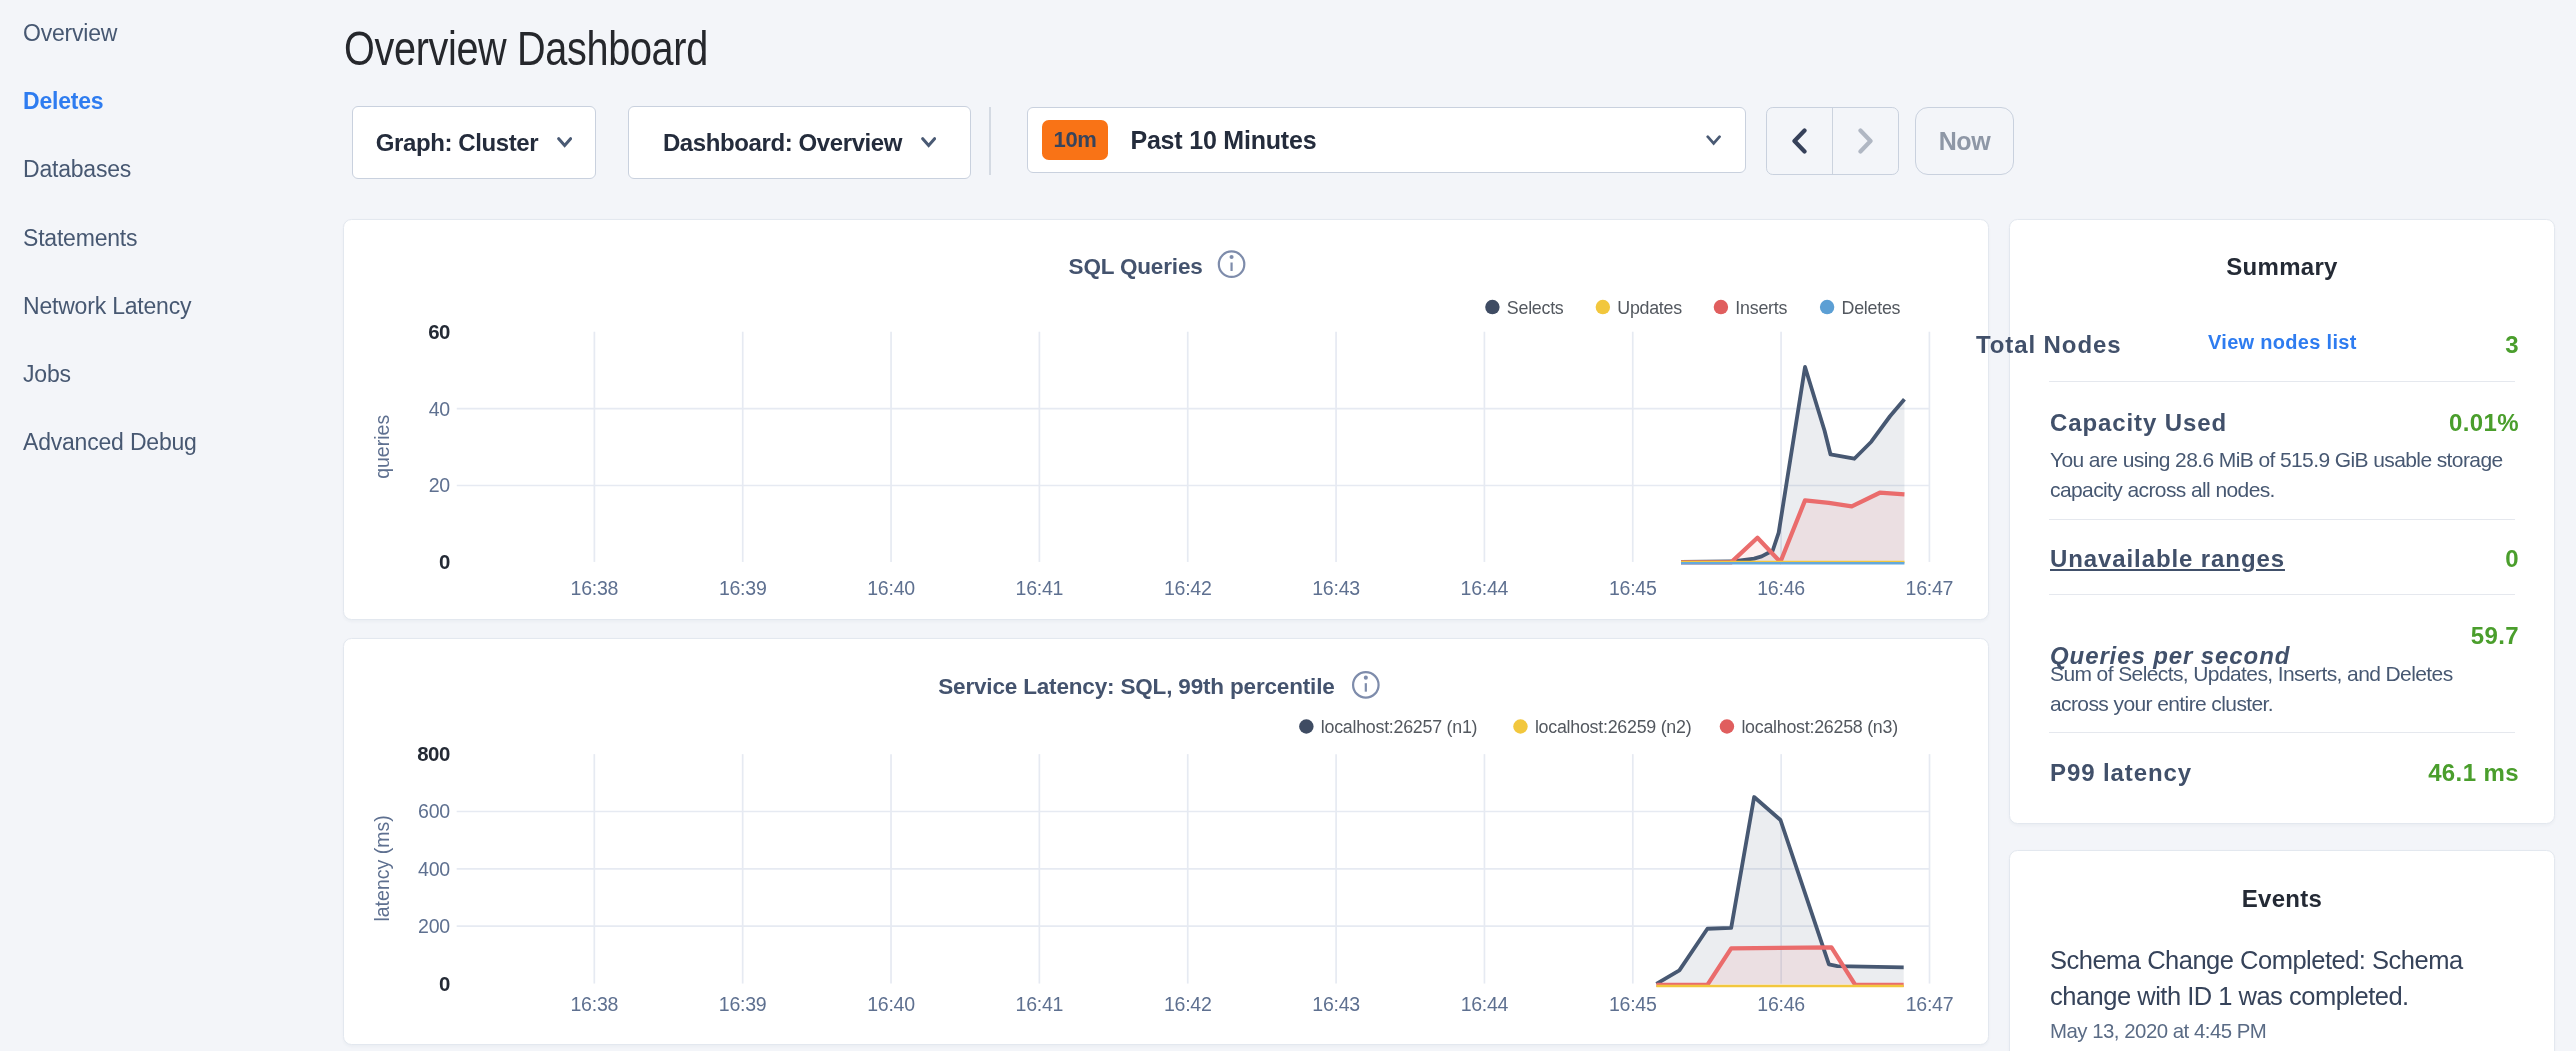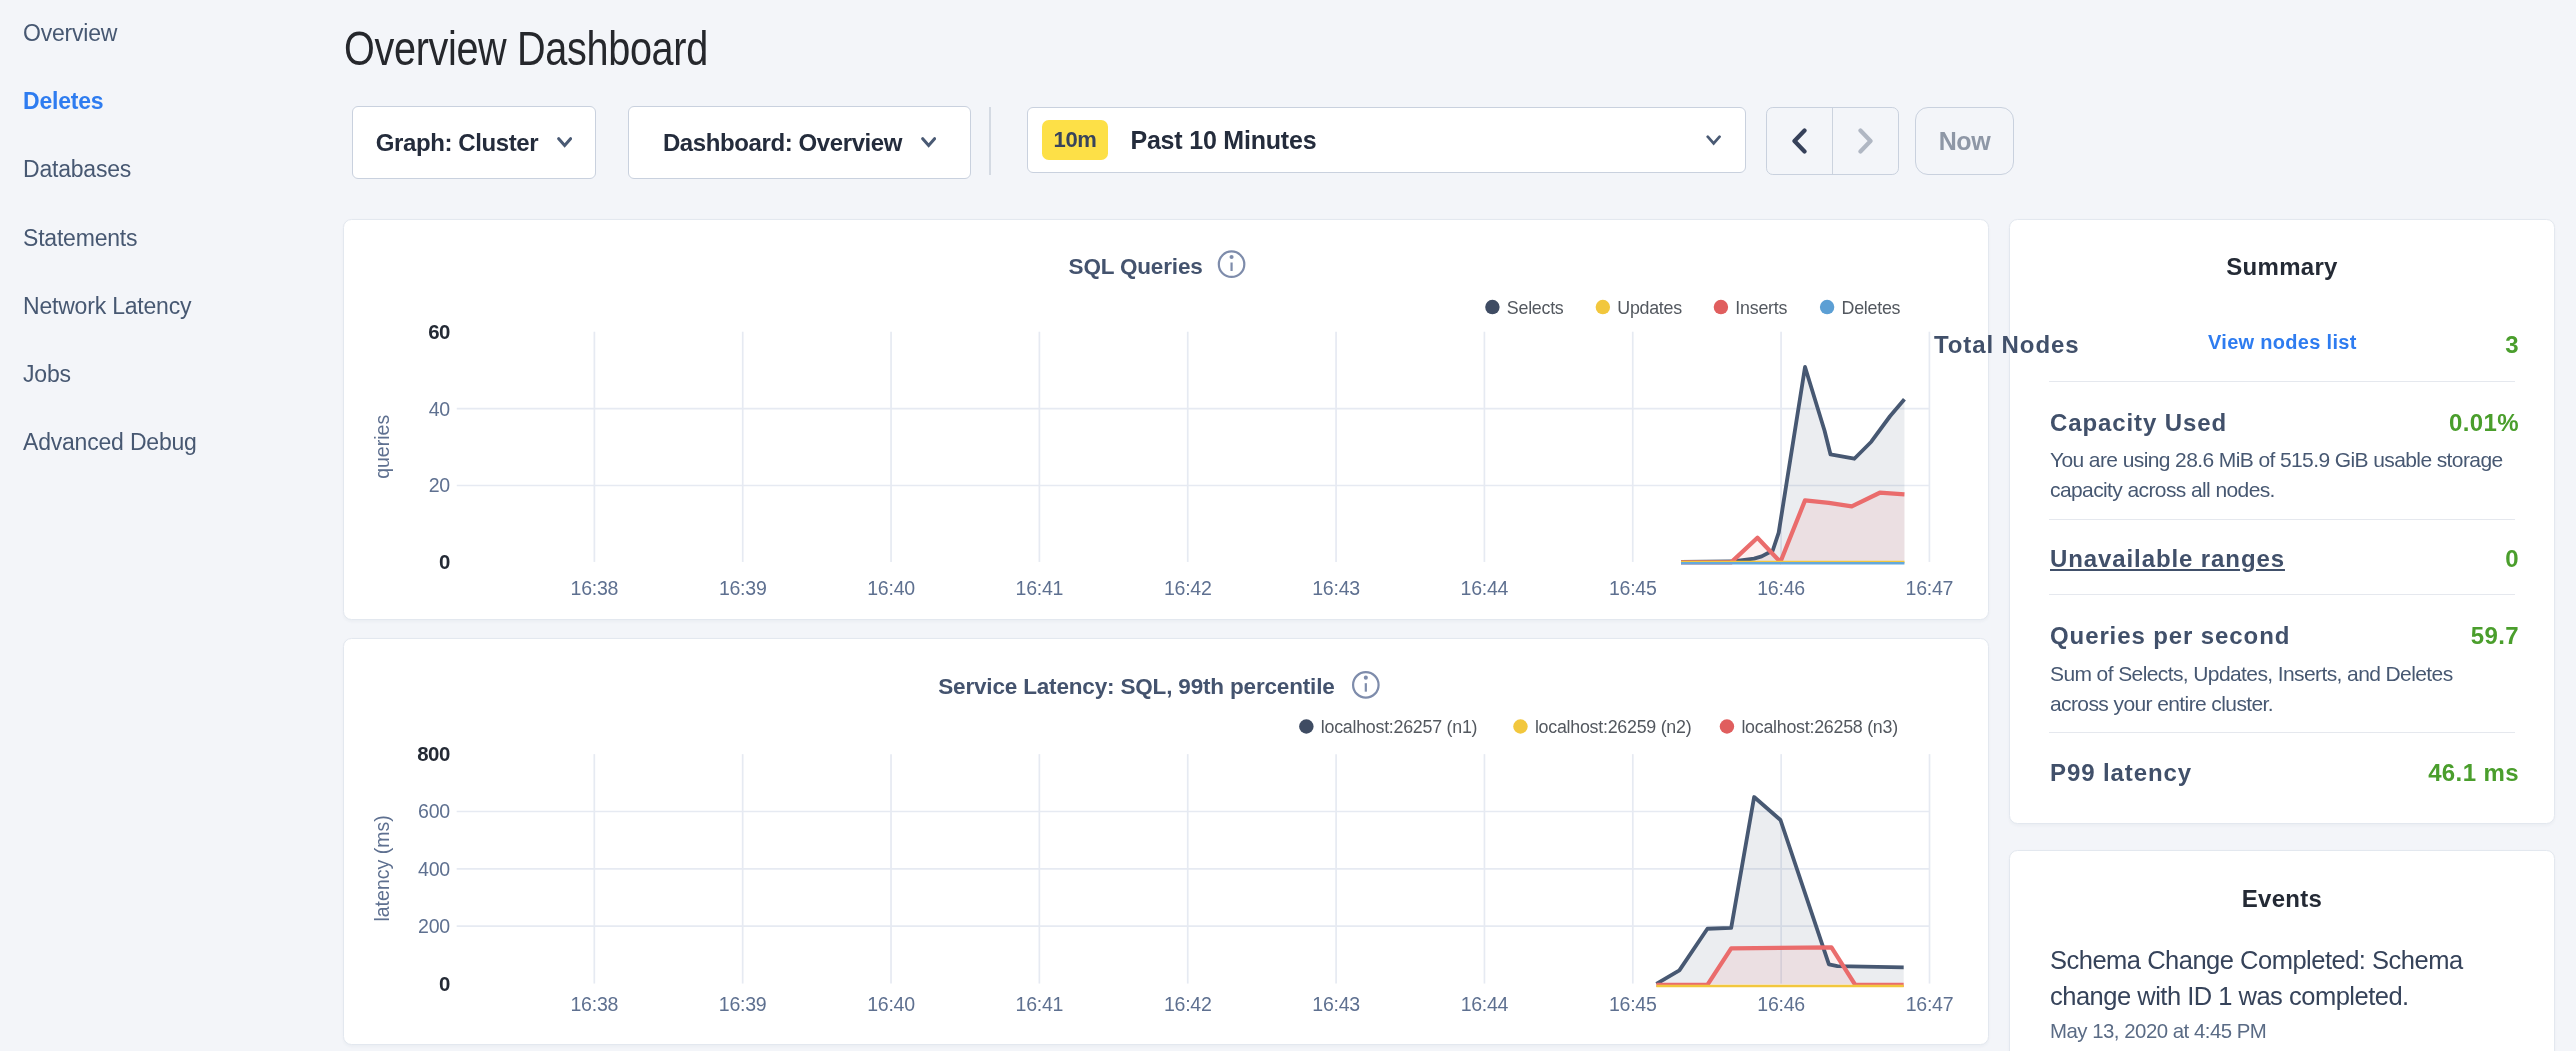--- a/index.html
+++ b/index.html
@@ -22,21 +22,21 @@
 }
 
 .ctl {
   position:absolute; background:#fff; border:1.7px solid #c9d1de; border-radius:6px;
   display:flex; align-items:center; justify-content:center;
   color:#242c3c; font-weight:bold; font-size:24px; letter-spacing:-0.4px;
 }
 .chev { margin-left:18.7px; }
 .vdiv { position:absolute; left:989px; top:107px; width:1.7px; height:68px; background:#d4dae3; }
 .badge10m {
-  background:#fde047; border-radius:6.8px; font-size:22px; font-weight:bold; color:#37445c;
+  background:#f97316; border-radius:6.8px; font-size:22px; font-weight:bold; color:#37445c;
   padding:6.8px 12px; margin-right:22px;
 }
 
 .card {
   position:absolute; background:#fff; border:0.9px solid #e3e8ef; border-radius:8.5px;
   box-shadow:0 1.7px 2.6px rgba(56,76,105,0.04);
 }
 
 .srow-label { font-size:24px; font-weight:bold; color:#41506a; letter-spacing:0.9px; }
 .green { color:#4a9e2c; font-weight:bold; font-size:24px; letter-spacing:0.4px; }
@@ -187,35 +187,35 @@
 <circle cx="1384" cy="103" r="8.5" fill="#f2c73d"></circle>
 <text x="1401" y="104" dominant-baseline="central" font-size="21" fill="#53585f" letter-spacing="-0.3">localhost:26259 (n2)</text>
 <circle cx="1627" cy="103" r="8.5" fill="#e05e5e"></circle>
 <text x="1644" y="104" dominant-baseline="central" font-size="21" fill="#53585f" letter-spacing="-0.3">localhost:26258 (n3)</text>
 </svg>
 </div>
 
 <div class="card" style="left:2009px; top:219px; width:546px; height:605px;"></div>
 <div class="abs" style="left:2009px; top:253px; width:546px; text-align:center; font-size:24px; font-weight:bold; color:#242a35; letter-spacing:0.3px;">Summary</div>
 
-<div class="abs srow-label" style="left:1934px; top:331px;">Total Nodes</div>
+<div class="abs srow-label" style="left:1976px; top:331px;">Total Nodes</div>
 <div class="abs" style="left:2208px; top:331px; font-size:20px; font-weight:bold; color:#2e7cf0; letter-spacing:0.3px;">View nodes list</div>
 <div class="abs green" style="left:2050px; top:331px; width:469px; text-align:right;">3</div>
 <div class="sdiv" style="top:381px;"></div>
 
 <div class="abs srow-label" style="left:2050px; top:409px;">Capacity Used</div>
 <div class="abs green" style="left:2050px; top:409px; width:469px; text-align:right;">0.01%</div>
 <div class="abs cap" style="left:2050px; top:445px; width:466px; line-height:30px;">You are using 28.6 MiB of 515.9 GiB usable storage capacity across all nodes.</div>
 <div class="sdiv" style="top:519px;"></div>
 
 <div class="abs srow-label" style="left:2050px; top:545px;text-decoration:underline;">Unavailable ranges</div>
 <div class="abs green" style="left:2050px; top:545px; width:469px; text-align:right;">0</div>
 <div class="sdiv" style="top:594px;"></div>
 
-<div class="abs srow-label" style="left:2050px; top:622px;">Queries per second</div>
+<div class="abs srow-label" style="left:2050px; top:642px;font-style:italic;">Queries per second</div>
 <div class="abs green" style="left:2050px; top:622px; width:469px; text-align:right;">59.7</div>
 <div class="abs cap" style="left:2050px; top:659px; width:466px; line-height:30px;">Sum of Selects, Updates, Inserts, and Deletes across your entire cluster.</div>
 <div class="sdiv" style="top:732px;"></div>
 
 <div class="abs srow-label" style="left:2050px; top:759px;">P99 latency</div>
 <div class="abs green" style="left:2050px; top:759px; width:469px; text-align:right;">46.1 ms</div>
 
 <div class="card" style="left:2009px; top:850px; width:546px; height:340px;"></div>
 <div class="abs" style="left:2009px; top:885px; width:546px; text-align:center; font-size:24px; font-weight:bold; color:#242a35; letter-spacing:0.3px;">Events</div>
 <div class="abs" style="left:2050px; top:942px; width:466px; font-size:25.5px; color:#36435a; line-height:36px; letter-spacing:-0.5px;">Schema Change Completed: Schema change with ID 1 was completed.</div>

